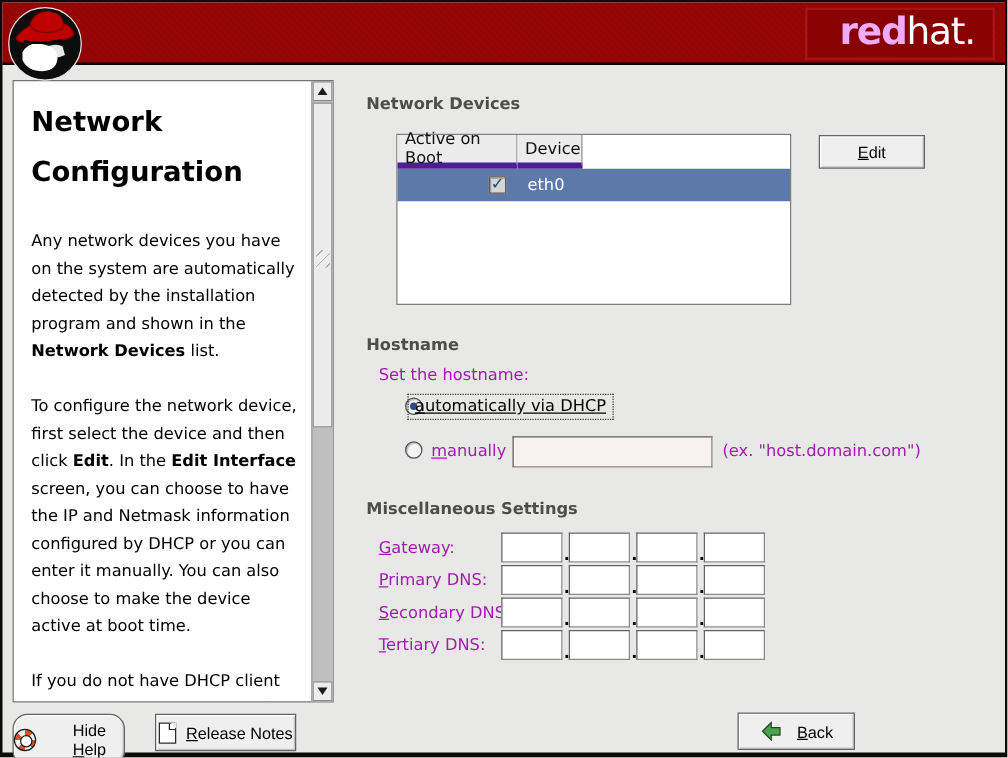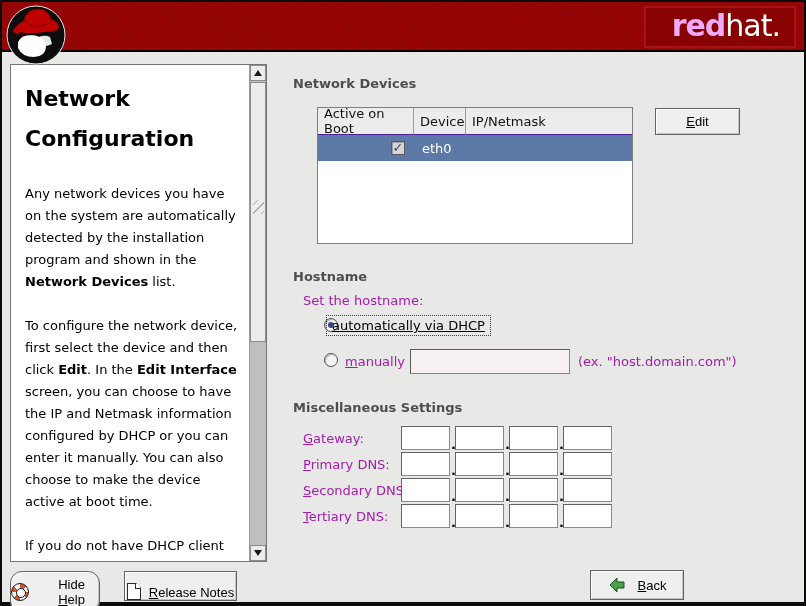--- a/index.html
+++ b/index.html
@@ -82,21 +82,21 @@
   u { text-decoration:underline; }
   .section-label { position:absolute; font-weight:bold; font-size:13px; color:#4d4d4d; }
   .plain-label { position:absolute; font-size:13px; color:#a21caf; }
   
   .dev-table {
     position:absolute; left:315px; top:105px; width:316px; height:137px;
     background:#fff; border:1px solid #7e7e7e;
   }
   .dev-header { display:flex; height:27px; }
   .dev-header .hcell {
-    background:#ececec; border-right:1px solid #9a9a9a; border-bottom:1px solid #4c1d95;
+    background:#ececec; border-right:1px solid #9a9a9a; border-bottom:5px solid #4c1d95;
     font-size:13px; color:#111; display:flex; align-items:center; padding-left:6px;
   }
   .hcell.c1 { width:96px; }
   .hcell.c2 { width:52px; }
   .hcell.c3 { flex:1; border-right:none; }
   .dev-row { display:flex; height:26px; background:#5d79a8; color:#fff; font-size:13px; align-items:center; }
   .dev-row .rcell1 { width:96px; display:flex; justify-content:flex-end; padding-right:9px; }
   .dev-row .rcell2 { width:52px; padding-left:8px; }
   .dev-row .rcell3 { flex:1; padding-left:6px; }
   .tbl-checkbox {
@@ -190,21 +190,20 @@
         </div>
     </div>
   </div>
 
   <div class="section-label" style="left:291px; top:74px;">Network Devices</div>
 
   <div class="dev-table">
     <div class="dev-header">
       <div class="hcell c1">Active on Boot</div>
       <div class="hcell c2">Device</div>
-      <div class="hcell c3">IP/Netmask</div>
     </div>
     <div class="dev-row">
       <div class="rcell1">
         <div class="tbl-checkbox">
           <span class="mark">✓</span>
         </div>
       </div>
       <div class="rcell2">eth0</div>
     </div>
   </div>
@@ -260,21 +259,21 @@
   <span class="ip-dot" style="left:503px; top:513px;">.</span>
   <input class="ip-box" style="left: 507px; top: 502px;" value="">
   <span class="ip-dot" style="left:557px; top:513px;">.</span>
   <input class="ip-box" style="left: 561px; top: 502px;" value="">
 
   <button class="btn" style="left:8px; top:569px; width:90px; height:42px; gap:15px;border-radius:12px;">
     <span class="preserver"></span>
     <span><span>Hide </span><u>H</u><span>elp</span></span>
   </button>
 
-  <button class="btn" style="left:122px; top:569px; width:113px; height:30px; gap:8px;align-items:flex-end;">
+  <button class="btn" style="left:122px; top:569px; width:113px; height:30px; gap:8px;">
     <span class="page-icon"></span>
     <span><u>R</u><span>elease Notes</span></span>
   </button>
 
   <button class="btn" style="left:588px; top:568px; width:94px; height:30px; gap:12px;">
     <svg class="arrow-svg" width="18" height="16" viewBox="0 0 18 16">
       <path d="M9 1 L2 8 L9 15 L9 11 L16 11 L16 5 L9 5 Z" fill="#4ca14c" stroke="#1e4f1e" stroke-width="1"></path>
     </svg>
     <span><u>B</u><span>ack</span></span>
   </button>

